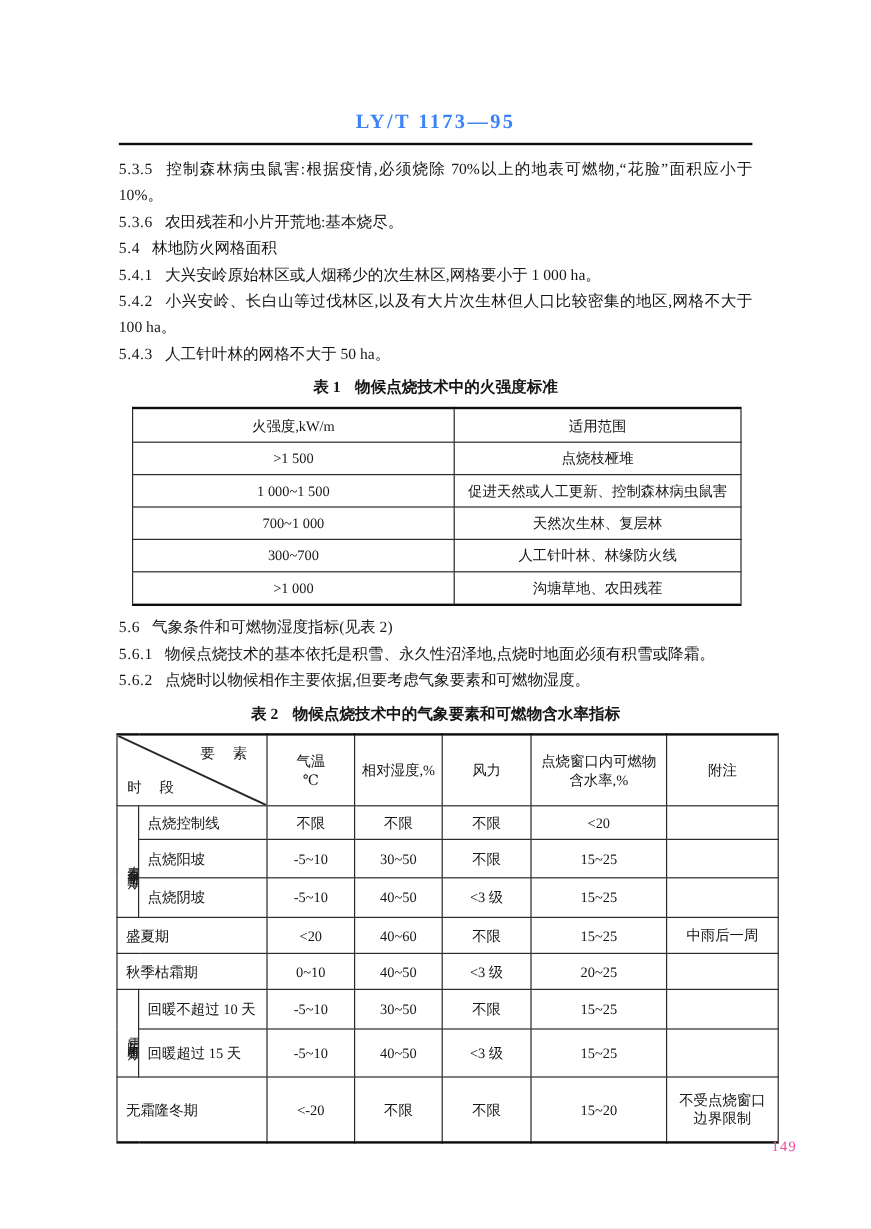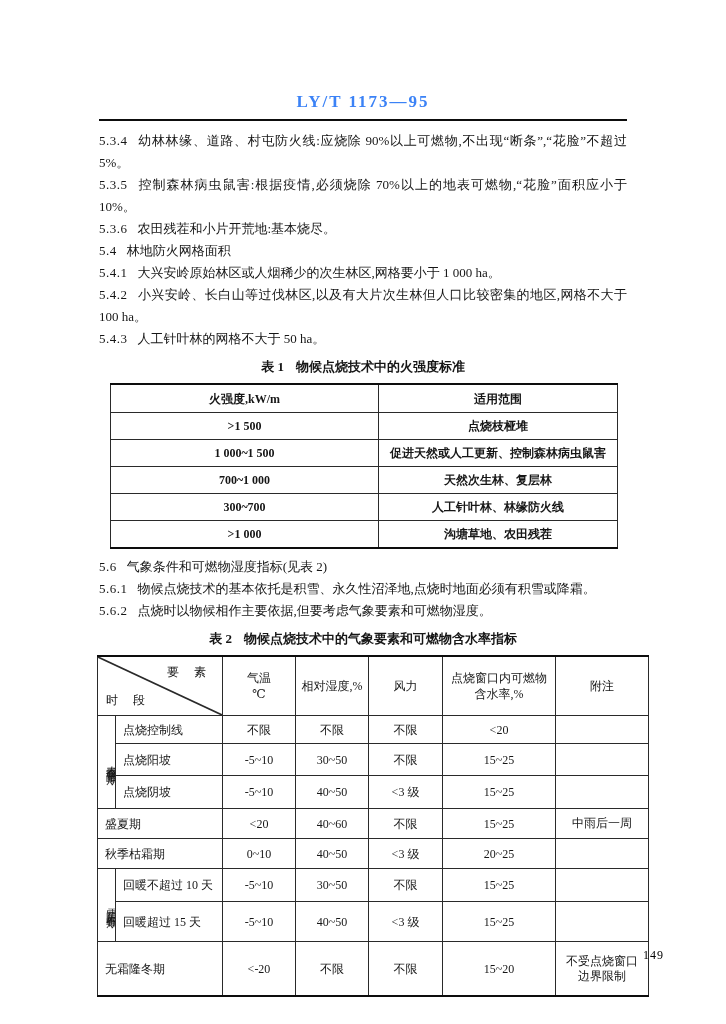--- a/index.html
+++ b/index.html
@@ -14,51 +14,50 @@
     font-weight:bold;font-size:17px;letter-spacing:2px;color:#3b82f6;
   }
   .head-rule{position:absolute;top:119px;left:99px;width:528px;height:2px;background:#0d0d0d;}
   .content{position:absolute;top:130px;left:99px;width:528px;font-size:13px;line-height:22px;}
   .clause{margin:0;text-align:justify;text-justify:inter-ideograph;}
   .clause .num{font-family:"Liberation Serif","DejaVu Serif",serif;letter-spacing:.5px;margin-right:10px;}
   .tbl-title{font-weight:bold;font-size:13px;text-align:center;margin:6px 0 5px 0;}
   .tbl-title .t-pre{margin-right:12px;}
   table{border-collapse:collapse;table-layout:fixed;}
   .t1{width:507px;margin-left:11px;border-top:2px solid #0d0d0d;border-bottom:2px solid #0d0d0d;
-      border-left:1px solid #3a3a3a;border-right:1px solid #3a3a3a;font-weight:bold;}
+      border-left:1px solid #3a3a3a;border-right:1px solid #3a3a3a;}
   .t1 td{border:1px solid #2a2a2a;font-size:12px;text-align:center;padding:0 4px;}
   .t1 .hrow td{height:27px;}
   .t1 .drow td{height:26px;}
   .t2{width:551px;margin-left:-2px;margin-top:4px;border-top:2px solid #0d0d0d;border-bottom:2px solid #0d0d0d;
       border-left:1px solid #3a3a3a;border-right:1px solid #3a3a3a;}
   .t2 td{border:1px solid #2a2a2a;font-size:12px;text-align:center;padding:0 3px;overflow:hidden;}
   .t2 .hdr td{height:58px;line-height:16px;}
   .c-period{text-align:left !important;padding-left:7px !important;}
   .vlabel{writing-mode:vertical-rl;text-orientation:upright;letter-spacing:2px;font-size:12px;display:inline-block;}
   .corner{position:relative;padding:0 !important;}
   .corner svg{position:absolute;left:0;top:0;width:100%;height:100%;}
   .corner .c-top{position:absolute;top:7px;right:10px;letter-spacing:6px;}
   .corner .c-bot{position:absolute;bottom:7px;left:8px;letter-spacing:6px;}
   .h28 td{height:27px;} .h32 td{height:31px;} .h33 td{height:32px;}
   .h30 td{height:29px;} .h40 td{height:39px;} .h54 td{height:53px;}
   .sec56{margin-top:7px;}
   .note-cell{line-height:15px;padding:0 6px !important;}
-  .page-num{position:absolute;top:948px;right:62px;font-size:12px;letter-spacing:1px;color:#000000;}
+  .page-num{position:absolute;top:948px;right:62px;font-size:12px;letter-spacing:1px;color:#ec4899;}
 </style>
 </head>
 <body>
 
 <div class="page">
 
   <div class="std-code">LY/T 1173—95</div>
   <div class="head-rule"></div>
 
   <div class="content">
 
-    <p class="clause"><span class="num">5.3.4</span><span>幼林林缘、道路、村屯防火线:应烧除 90%以上可燃物,不出现“断条”,“花脸”不超过 5%。</span></p>
     <p class="clause"><span class="num">5.3.5</span><span>控制森林病虫鼠害:根据疫情,必须烧除 70%以上的地表可燃物,“花脸”面积应小于 10%。</span></p>
     <p class="clause"><span class="num">5.3.6</span><span>农田残茬和小片开荒地:基本烧尽。</span></p>
     <p class="clause"><span class="num">5.4</span><span>林地防火网格面积</span></p>
     <p class="clause"><span class="num">5.4.1</span><span>大兴安岭原始林区或人烟稀少的次生林区,网格要小于 1 000 ha。</span></p>
     <p class="clause"><span class="num">5.4.2</span><span>小兴安岭、长白山等过伐林区,以及有大片次生林但人口比较密集的地区,网格不大于 100 ha。</span></p>
     <p class="clause"><span class="num">5.4.3</span><span>人工针叶林的网格不大于 50 ha。</span></p>
 
     <div class="tbl-title"><span class="t-pre">表 1</span><span>物候点烧技术中的火强度标准</span></div>
 
     <table class="t1">

